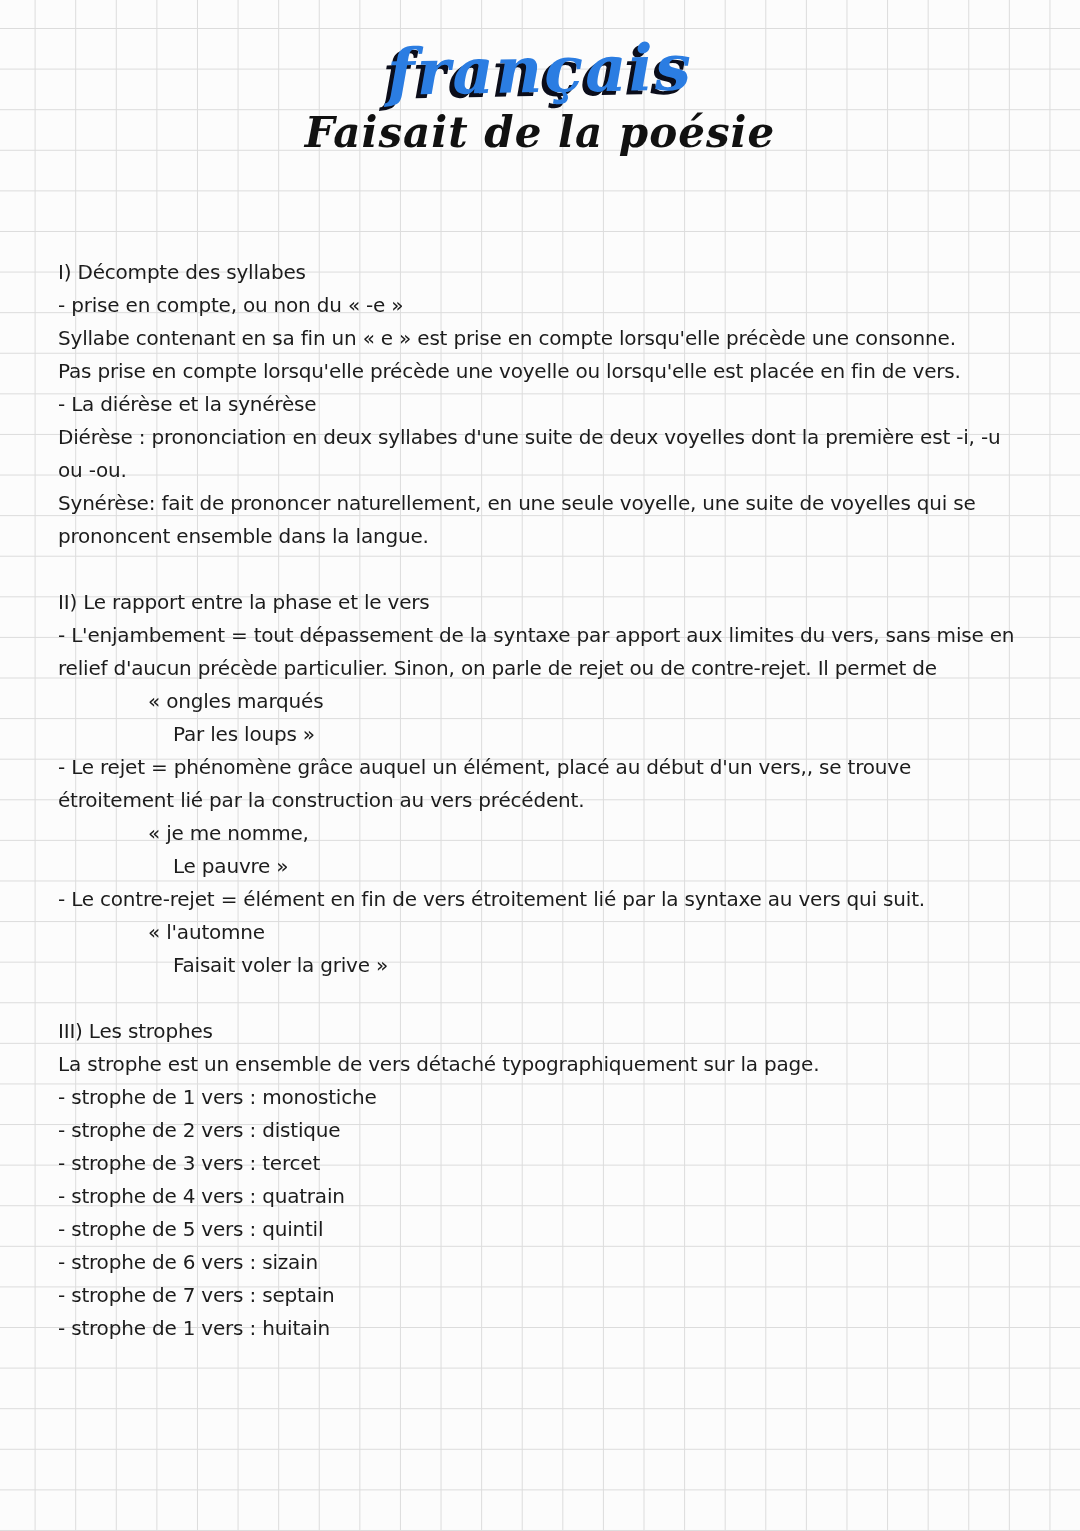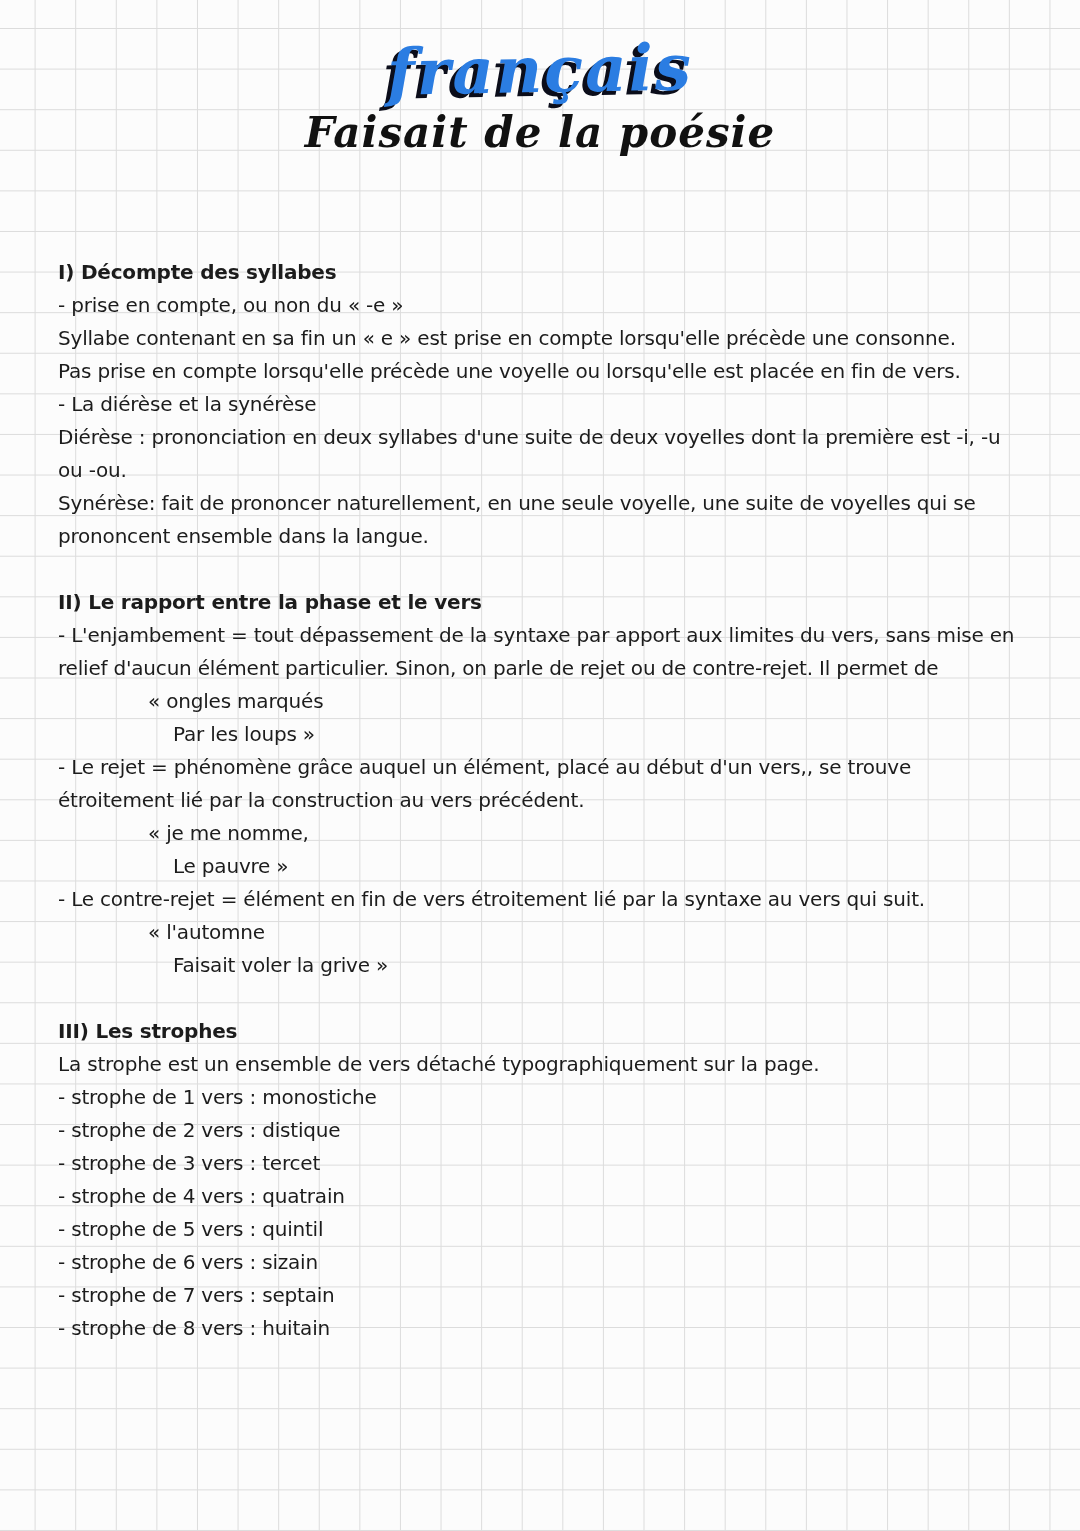--- a/index.html
+++ b/index.html
@@ -64,21 +64,21 @@
     color:var(--ink);
     font-size:20px;
     line-height:33px;
     letter-spacing:-0.2px;
   }
   .section + .section{margin-top:33px;}
   .line{
     white-space:nowrap;
     height:33px;
   }
-  .heading{font-weight:bold;}
+  .heading{font-weight:normal;}
   .ind-0{margin-left:0;}
   .ind-1{margin-left:90px;}   
   .ind-2{margin-left:115px;}  
   .ind-3{}   
 </style>
 </head>
 <body>
 
 <div class="page">
   <div class="header">
@@ -93,37 +93,37 @@
         <div class="line ind-0">Pas prise en compte lorsqu'elle précède une voyelle ou lorsqu'elle est placée en fin de vers.</div>
         <div class="line ind-0">- La diérèse et la synérèse</div>
         <div class="line ind-0">Diérèse : prononciation en deux syllabes d'une suite de deux voyelles dont la première est -i, -u</div>
         <div class="line ind-0">ou -ou.</div>
         <div class="line ind-0">Synérèse: fait de prononcer naturellement, en une seule voyelle, une suite de voyelles qui se</div>
         <div class="line ind-0">prononcent ensemble dans la langue.</div>
       </section>
       <section class="section">
         <div class="line heading ind-0">II) Le rapport entre la phase et le vers</div>
         <div class="line ind-0">- L'enjambement = tout dépassement de la syntaxe par apport aux limites du vers, sans mise en</div>
-        <div class="line ind-0">relief d'aucun élément particulier. Sinon, on parle de rejet ou de contre-rejet. Il permet de</div>
+        <div class="line ind-0">relief d'aucun précède particulier. Sinon, on parle de rejet ou de contre-rejet. Il permet de</div>
         <div class="line ind-1">« ongles marqués</div>
         <div class="line ind-2">Par les loups »</div>
         <div class="line ind-0">- Le rejet = phénomène grâce auquel un élément, placé au début d'un vers,, se trouve</div>
         <div class="line ind-0">étroitement lié par la construction au vers précédent.</div>
         <div class="line ind-1">« je me nomme,</div>
         <div class="line ind-2">Le pauvre »</div>
         <div class="line ind-0">- Le contre-rejet = élément en fin de vers étroitement lié par la syntaxe au vers qui suit.</div>
         <div class="line ind-1">« l'automne</div>
         <div class="line ind-2">Faisait voler la grive »</div>
       </section>
       <section class="section">
         <div class="line heading ind-0">III) Les strophes</div>
         <div class="line ind-3">La strophe est un ensemble de vers détaché typographiquement sur la page.</div>
         <div class="line ind-0">- strophe de 1 vers : monostiche</div>
         <div class="line ind-0">- strophe de 2 vers : distique</div>
         <div class="line ind-0">- strophe de 3 vers : tercet</div>
         <div class="line ind-0">- strophe de 4 vers : quatrain</div>
         <div class="line ind-0">- strophe de 5 vers : quintil</div>
         <div class="line ind-0">- strophe de 6 vers : sizain</div>
         <div class="line ind-0">- strophe de 7 vers : septain</div>
-        <div class="line ind-0">- strophe de 8 vers : huitain</div>
+        <div class="line ind-0">- strophe de 1 vers : huitain</div>
       </section>
     </div>
 </div>
 
 </body></html>

